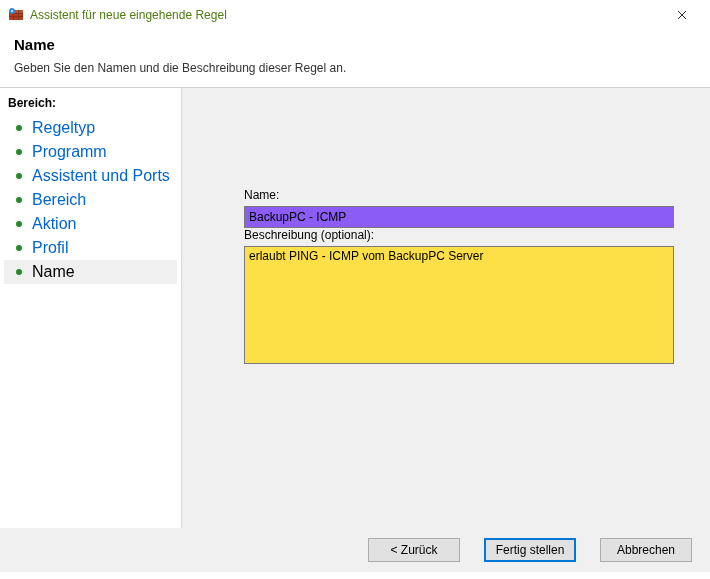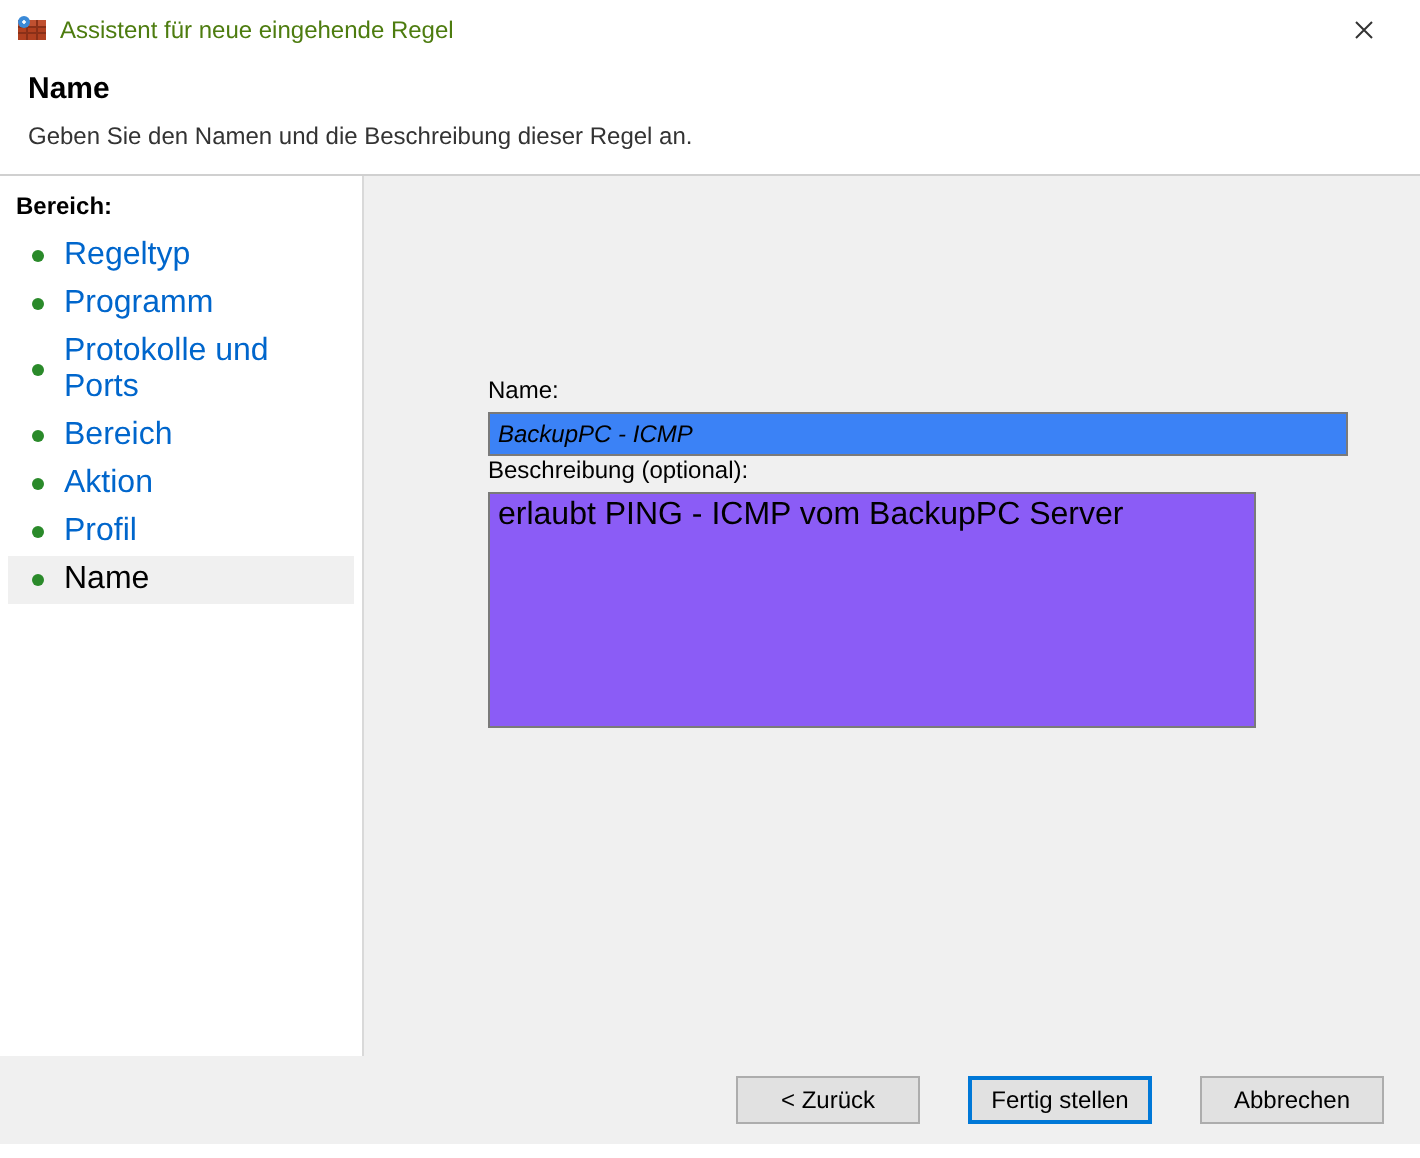--- a/index.html
+++ b/index.html
@@ -93,33 +93,32 @@
     font-size: 12px;
     margin-bottom: 4px;
   }
   .name-input {
     width: 430px;
     height: 22px;
     border: 1px solid #7a7a7a;
     padding: 2px 4px;
     font-family: inherit;
     font-size: 12px;
-    background: #3b82f6;
-    font-style: italic;
+    background: #8b5cf6;
   }
   .desc-label {
   }
   .desc-textarea {
-    width: 384px;
+    width: 430px;
     height: 118px;
     border: 1px solid #7a7a7a;
     padding: 2px 4px;
     font-family: inherit;
-    font-size: 16px;
-    background: #8b5cf6;
+    font-size: 12px;
+    background: #fde047;
     resize: none;
   }
   .footer {
     height: 44px;
     background: #f0f0f0;
     display: flex;
     align-items: center;
     justify-content: flex-end;
     padding-right: 18px;
     gap: 24px;
@@ -175,21 +174,21 @@
     <div class="step link">
       <span class="bullet"></span>
       <span class="label">Regeltyp</span>
     </div>
     <div class="step link">
       <span class="bullet"></span>
       <span class="label">Programm</span>
     </div>
     <div class="step link">
       <span class="bullet"></span>
-      <span class="label">Protokolle und Ports</span>
+      <span class="label">Assistent und Ports</span>
     </div>
     <div class="step link">
       <span class="bullet"></span>
       <span class="label">Bereich</span>
     </div>
     <div class="step link">
       <span class="bullet"></span>
       <span class="label">Aktion</span>
     </div>
     <div class="step link">

